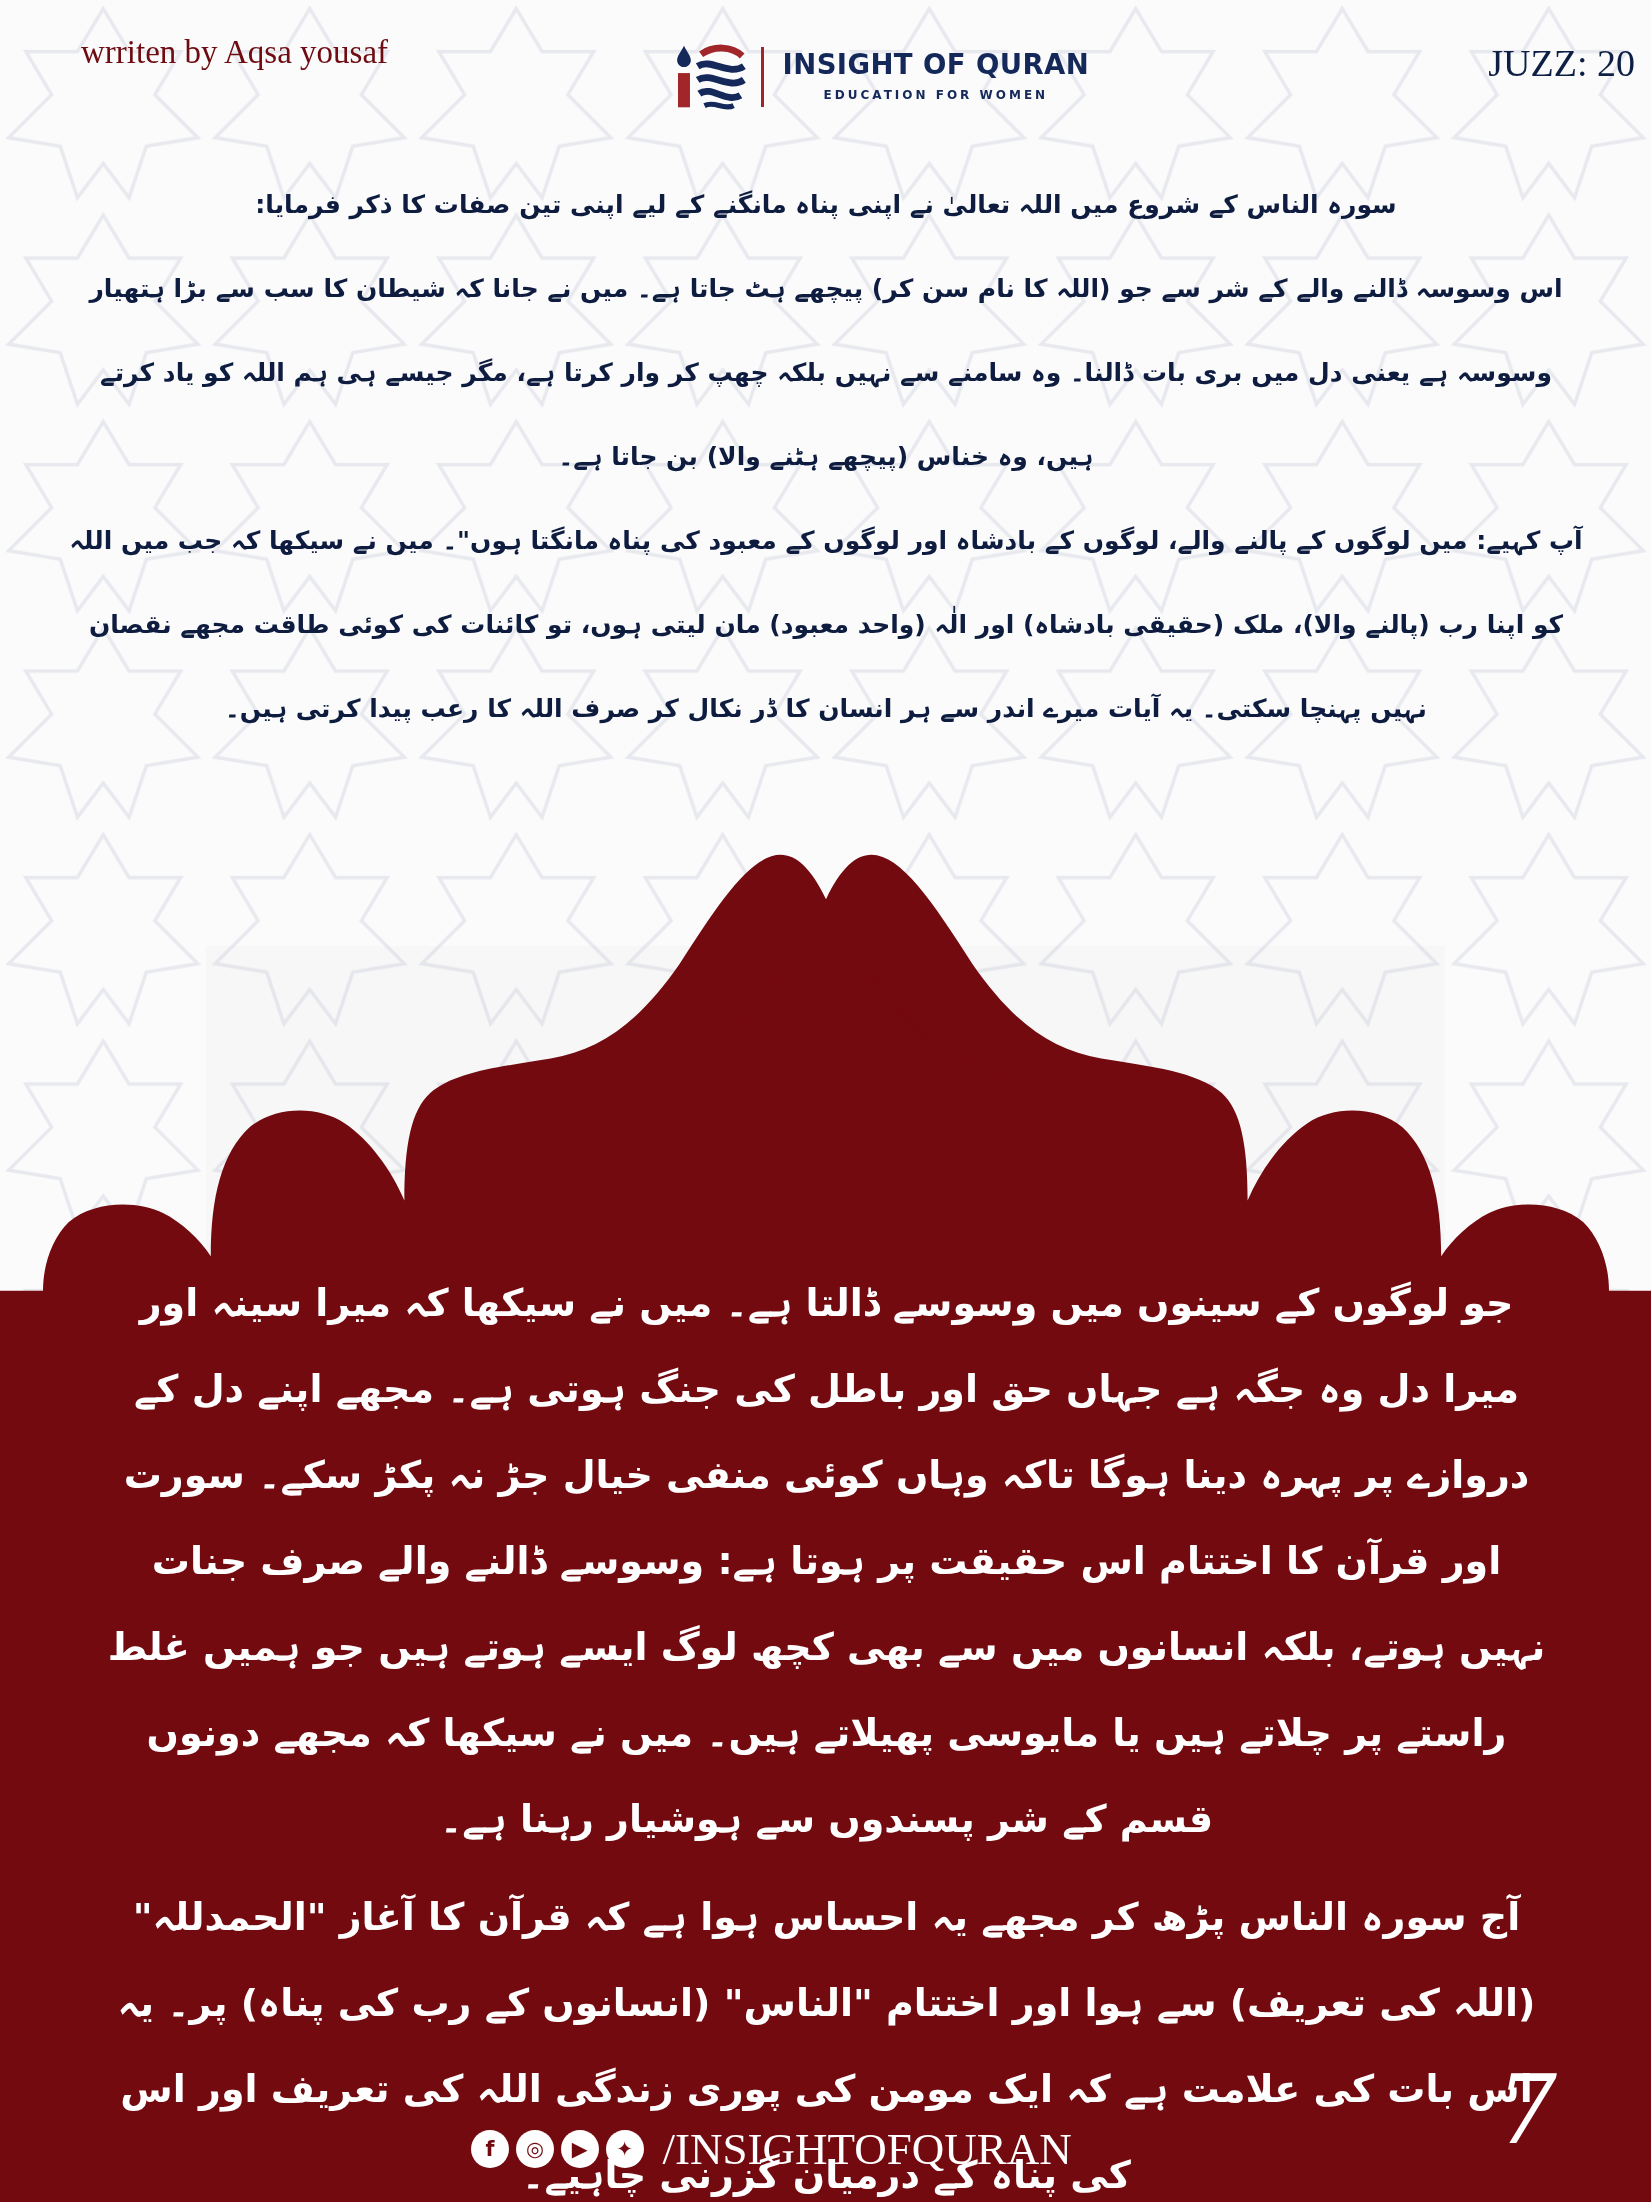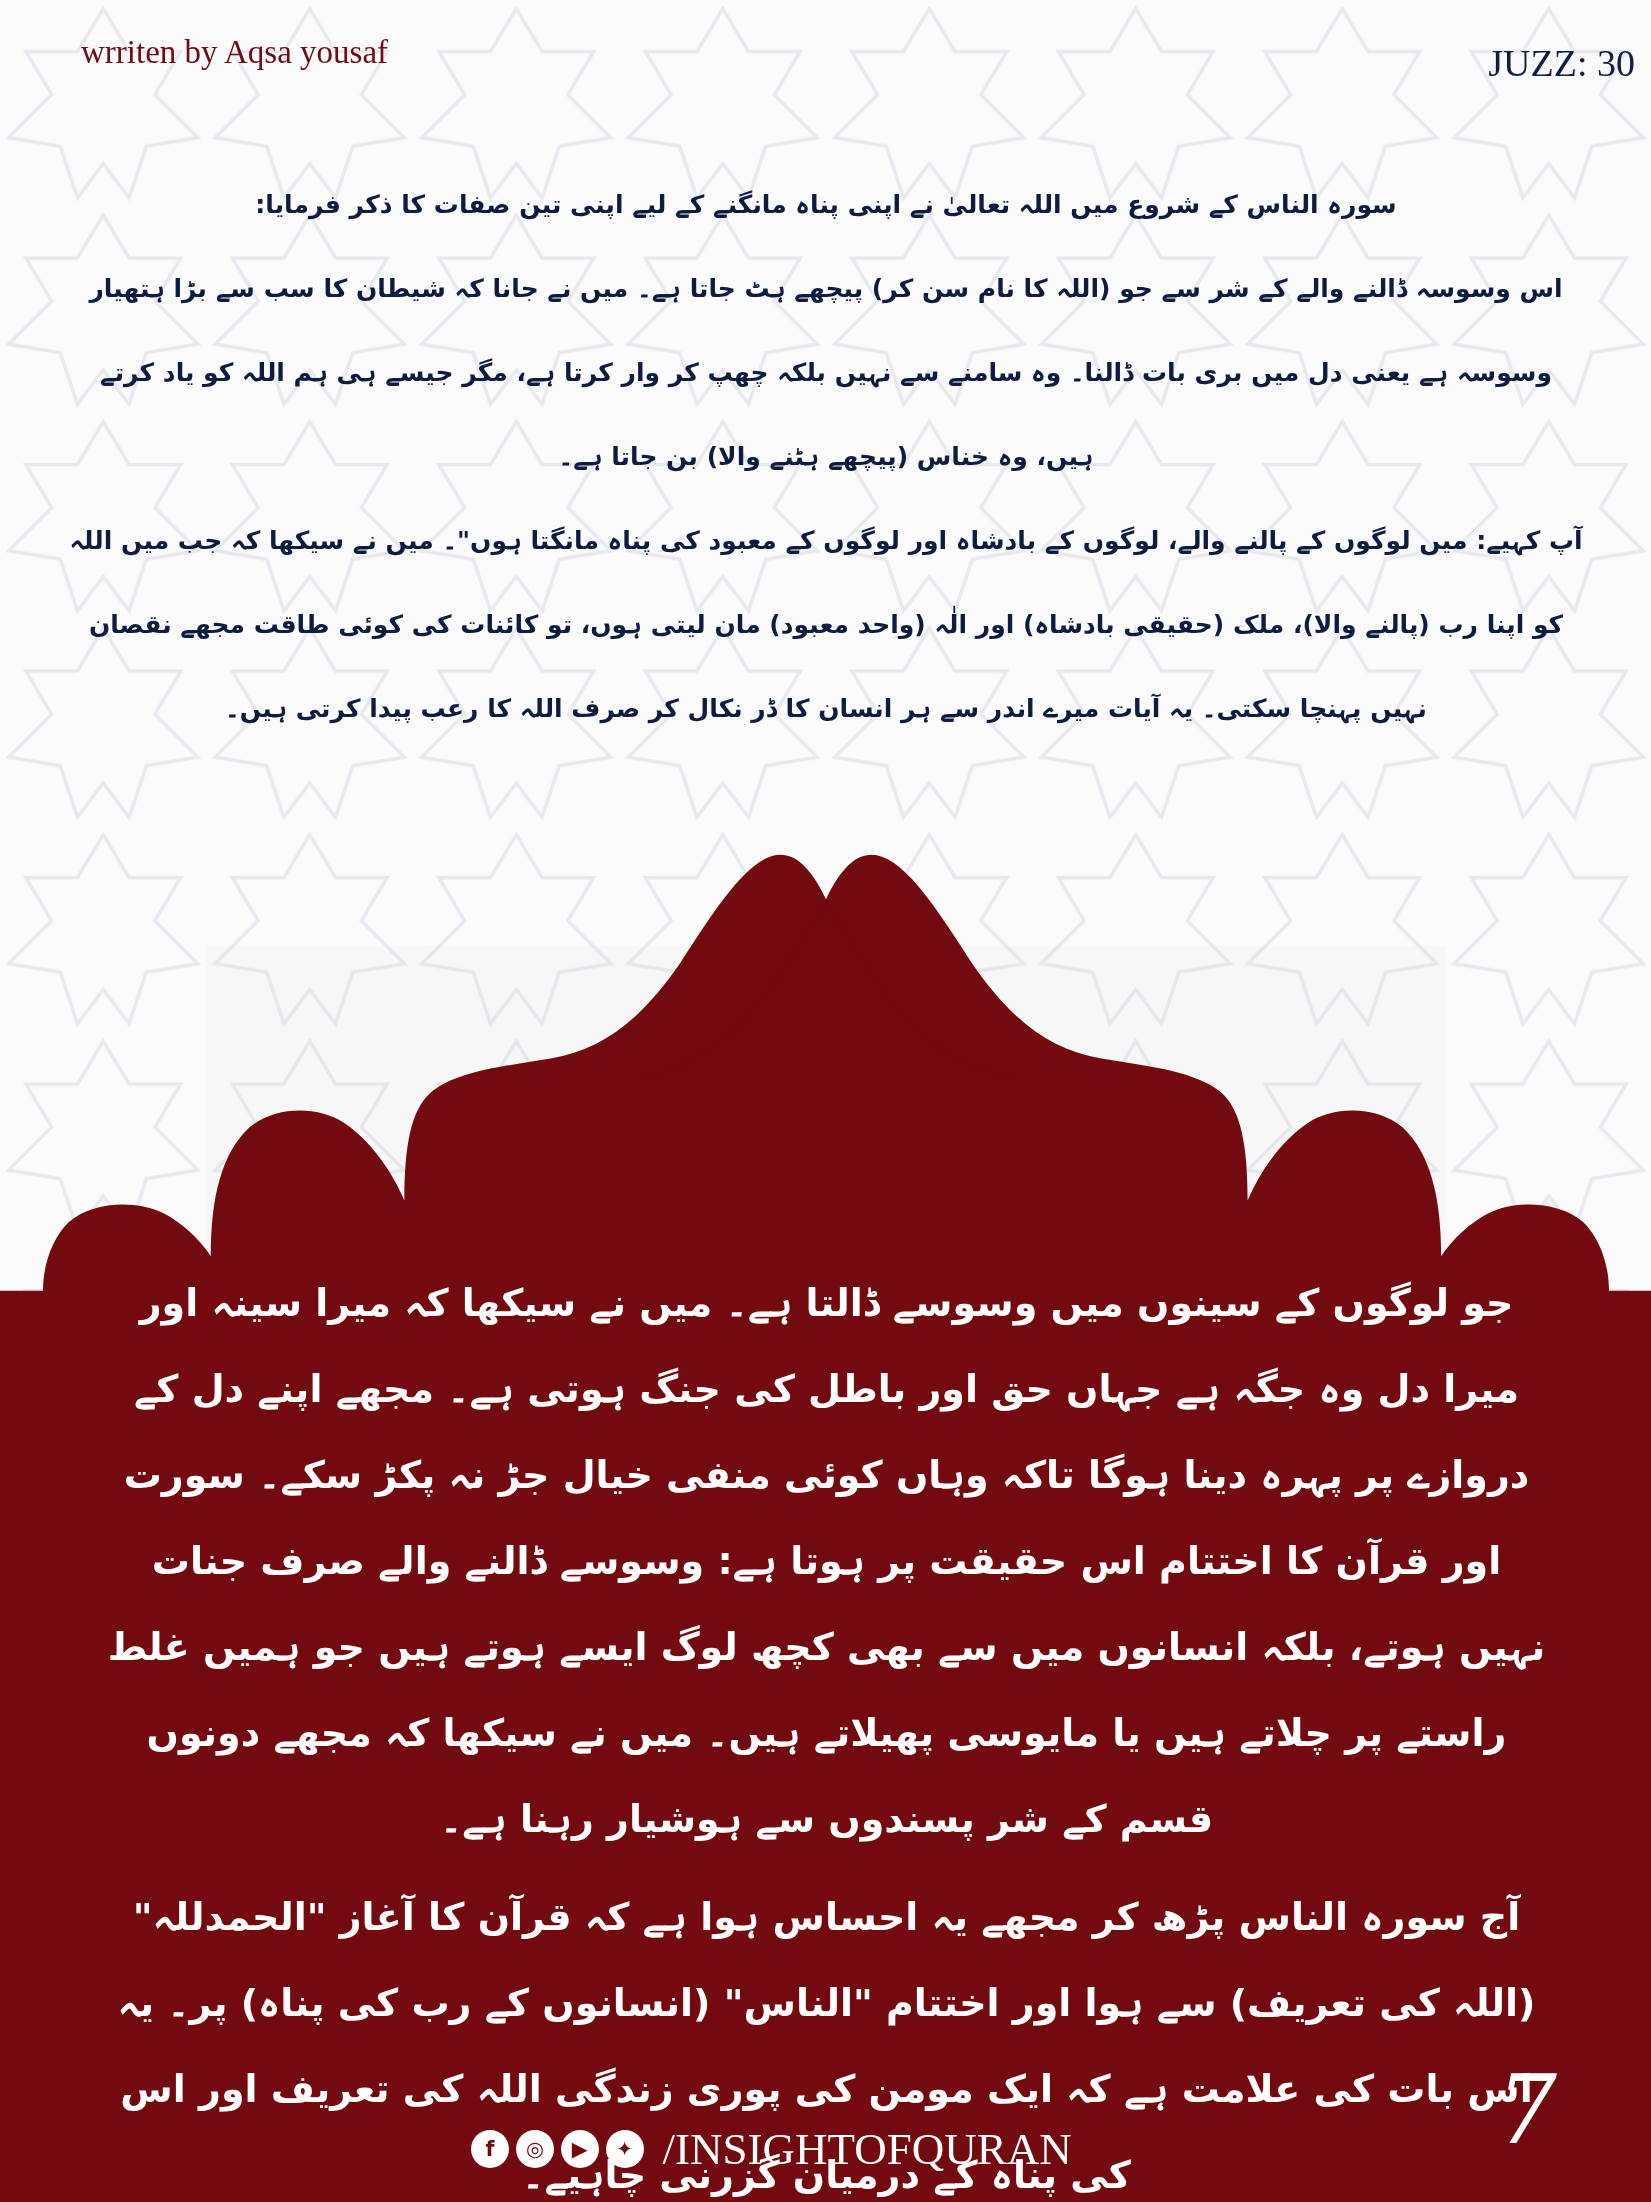--- a/index.html
+++ b/index.html
@@ -115,22 +115,38 @@
     C 935 1090 900 1150 860 1190
     C 820 1230 780 1245 740 1255
     L 1180 1255
     C 1140 1245 1100 1230 1060 1190
     C 1020 1150 985 1090 960 1045 Z"></path>
 </svg>
 
 <div class="header">
   <div class="author">wrriten by  Aqsa yousaf</div>
 
+  <div class="logo">
+    <svg class="logo-mark" viewBox="0 0 90 80">
+      <path d="M14 4 C10 12 6 16 6 21 C6 26 10 29 14 29 C18 29 22 26 22 21 C22 16 18 12 14 4 Z" fill="#14285a"></path>
+      <rect x="7" y="36" width="14" height="40" fill="#a0262a"></rect>
+      <path d="M34 14 C48 4 70 4 82 16" stroke="#a0262a" stroke-width="8" fill="none"></path>
+      <path d="M30 28 C46 18 66 40 84 28" stroke="#14285a" stroke-width="8" fill="none"></path>
+      <path d="M30 44 C46 34 66 56 84 44" stroke="#14285a" stroke-width="8" fill="none"></path>
+      <path d="M32 60 C46 50 64 72 80 62" stroke="#14285a" stroke-width="8" fill="none"></path>
+      <path d="M38 74 C50 68 60 80 72 74" stroke="#14285a" stroke-width="6" fill="none"></path>
+    </svg>
+    <div class="logo-divider"></div>
+    <div class="logo-text">
+      <span class="logo-title">INSIGHT OF QURAN</span>
+      <span class="logo-sub">EDUCATION FOR WOMEN</span>
+    </div>
+  </div>
 
-  <div class="juzz">JUZZ: 30</div>
+  <div class="juzz">JUZZ: 20</div>
 </div>
 
 <div class="upper-text">
   <p>سورہ الناس کے شروع میں اللہ تعالیٰ نے اپنی پناہ مانگنے کے لیے اپنی تین صفات کا ذکر فرمایا:</p>
   <p>اس وسوسہ ڈالنے والے کے شر سے جو (اللہ کا نام سن کر) پیچھے ہٹ جاتا ہے۔ میں نے جانا کہ شیطان کا سب سے بڑا ہتھیار وسوسہ ہے یعنی دل میں بری بات ڈالنا۔ وہ سامنے سے نہیں بلکہ چھپ کر وار کرتا ہے، مگر جیسے ہی ہم اللہ کو یاد کرتے ہیں، وہ خناس (پیچھے ہٹنے والا) بن جاتا ہے۔</p>
   <p>آپ کہیے: میں لوگوں کے پالنے والے، لوگوں کے بادشاہ اور لوگوں کے معبود کی پناہ مانگتا ہوں"۔ میں نے سیکھا کہ جب میں اللہ کو اپنا رب (پالنے والا)، ملک (حقیقی بادشاہ) اور الٰہ (واحد معبود) مان لیتی ہوں، تو کائنات کی کوئی طاقت مجھے نقصان نہیں پہنچا سکتی۔ یہ آیات میرے اندر سے ہر انسان کا ڈر نکال کر صرف اللہ کا رعب پیدا کرتی ہیں۔</p>
 </div>
 
 <div class="lower-text">
   <p>جو لوگوں کے سینوں میں وسوسے ڈالتا ہے۔ میں نے سیکھا کہ میرا سینہ اور میرا دل وہ جگہ ہے جہاں حق اور باطل کی جنگ ہوتی ہے۔ مجھے اپنے دل کے دروازے پر پہرہ دینا ہوگا تاکہ وہاں کوئی منفی خیال جڑ نہ پکڑ سکے۔ سورت اور قرآن کا اختتام اس حقیقت پر ہوتا ہے: وسوسے ڈالنے والے صرف جنات نہیں ہوتے، بلکہ انسانوں میں سے بھی کچھ لوگ ایسے ہوتے ہیں جو ہمیں غلط راستے پر چلاتے ہیں یا مایوسی پھیلاتے ہیں۔ میں نے سیکھا کہ مجھے دونوں قسم کے شر پسندوں سے ہوشیار رہنا ہے۔</p>

